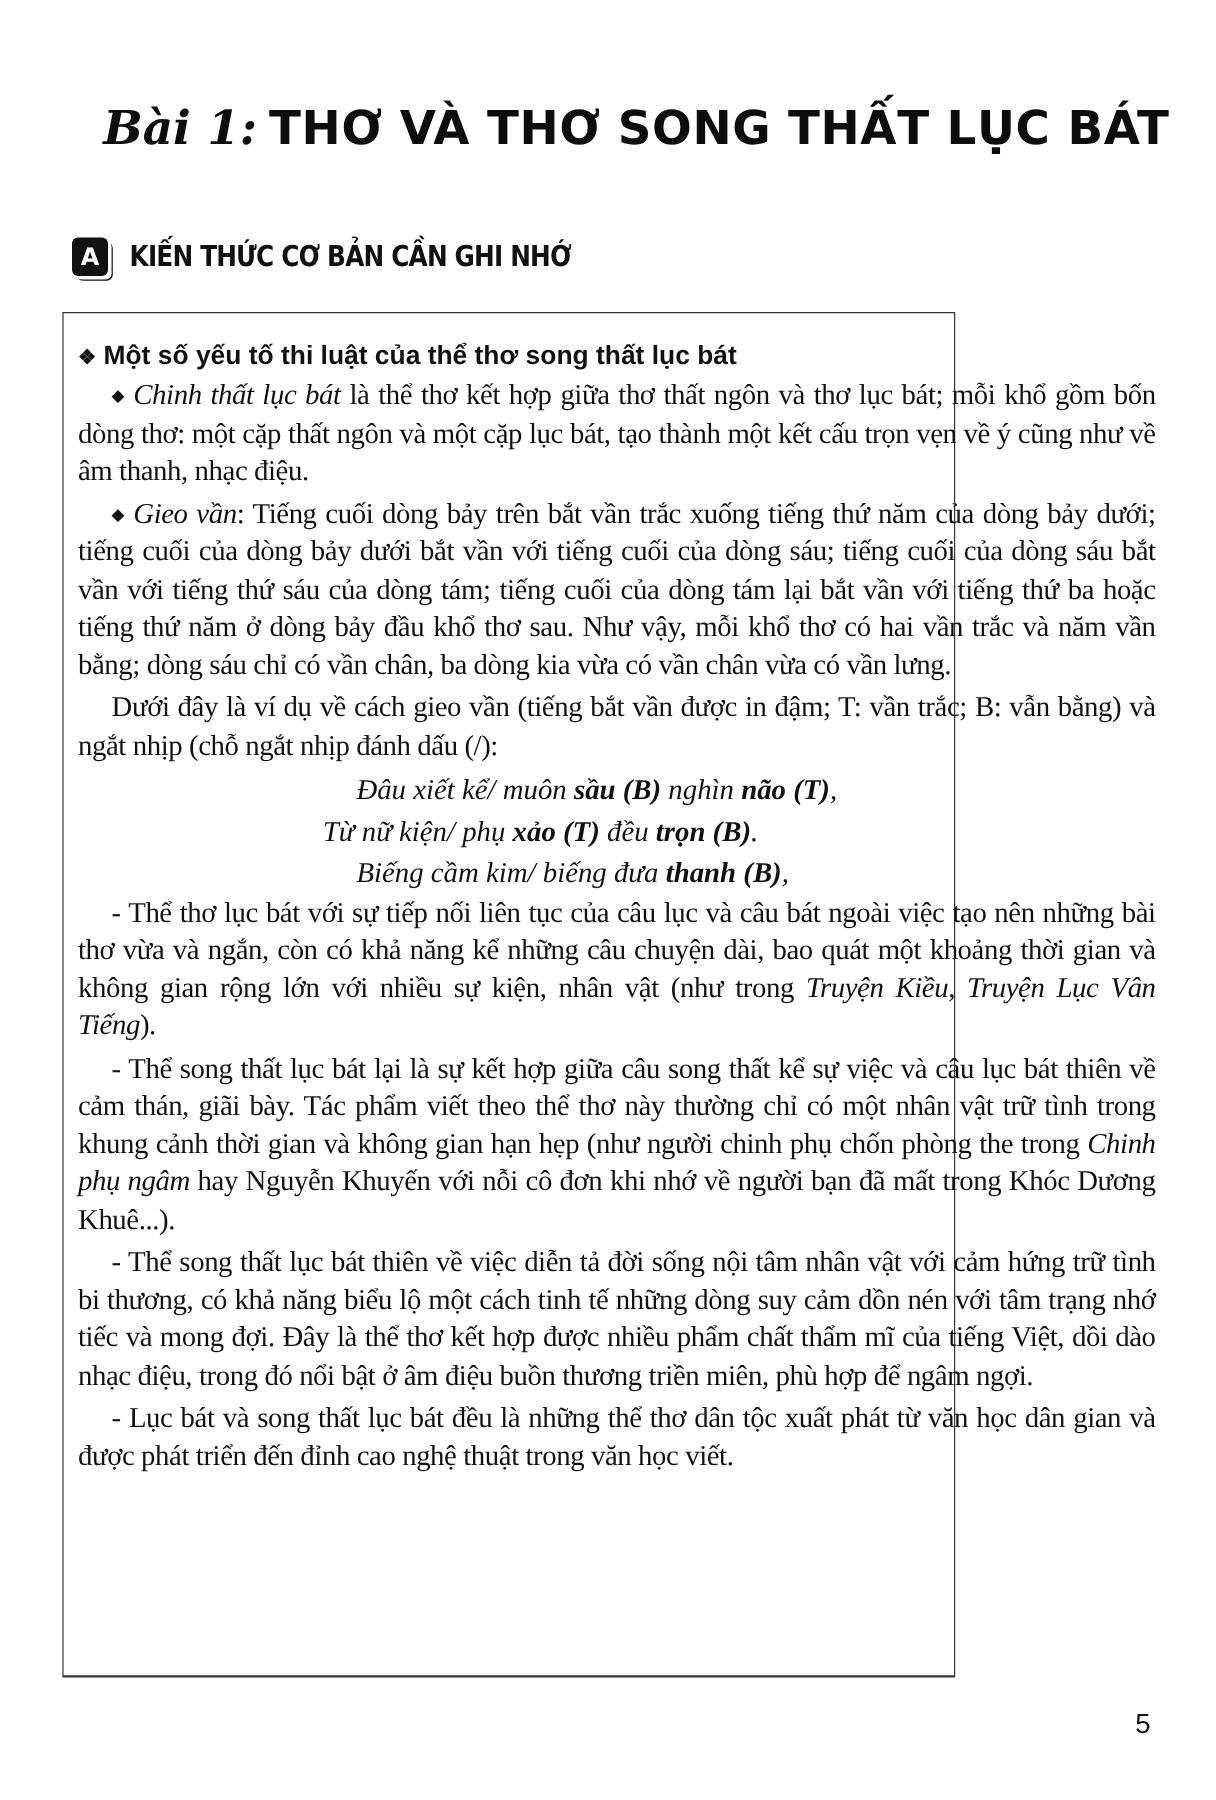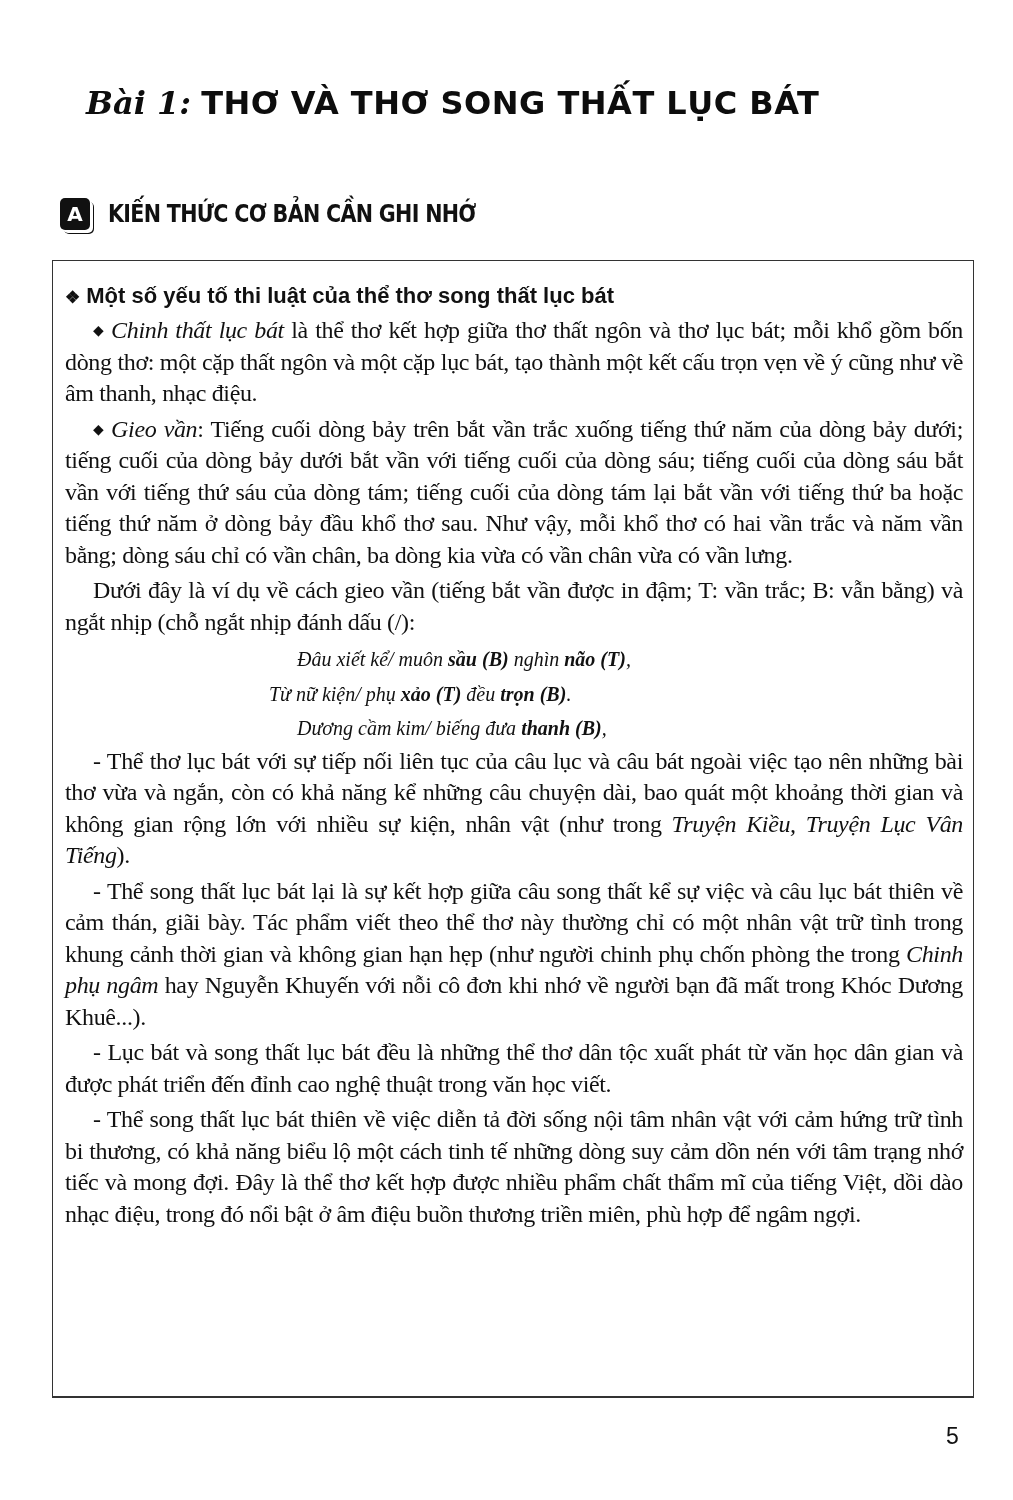--- a/index.html
+++ b/index.html
@@ -1,49 +1,49 @@
 <!DOCTYPE html>
 <html><head>
 <meta charset="utf-8">
 <style>
   html, body { margin: 0; padding: 0; background: #ffffff; }
   body { width: 1013px; height: 1500px; position: relative; overflow: hidden; color: #111; }
   .page-title {
     position: absolute; left: 86px; top: 84px; white-space: nowrap;
-    font-family: "DejaVu Sans", sans-serif; font-weight: bold; font-size: 32px; letter-spacing: 0.5px; color: #0d0d0d; text-align: right;
+    font-family: "DejaVu Sans", sans-serif; font-weight: bold; font-size: 39px; letter-spacing: 0.5px; color: #0d0d0d; text-align: right;
   }
   .page-title .lesson {
     font-family: "DejaVu Serif", serif; font-style: italic; font-weight: bold; letter-spacing: 0; margin-right: 10px;
   }
   .section-head { position: absolute; left: 60px; top: 198px; display: flex; align-items: center; }
   .badge {
     width: 30px; height: 32px; background: #111; color: #fff; border-radius: 5px;
     font-family: "DejaVu Sans", sans-serif; font-weight: bold; font-size: 20px;
     display: flex; align-items: center; justify-content: center;
     box-shadow: 3px 3px 0 0 #fff, 4px 4px 0 0 #111;
   }
   .section-title {
     margin-left: 18px; font-family: "DejaVu Sans", sans-serif; font-weight: bold; font-size: 24px;
     letter-spacing: -0.8px; transform: scaleX(0.86); transform-origin: left center; color: #111;
   }
   .box {
-    position: absolute; left: 52px; top: 260px; width: 922px; height: 1138px;
+    position: absolute; left: 52px; top: 260px; width: 744px; height: 1138px;
     border: 1.5px solid #333; border-bottom-width: 2.5px; box-sizing: border-box;
   }
   .box-inner { position: absolute; left: 12px; top: 18px; width: 898px; }
   .subhead {
     font-family: "Liberation Sans", sans-serif; font-weight: bold; font-size: 22px; line-height: 34px; margin-bottom: 0;
   }
   .subhead .diamonds { font-size: 17px; margin-right: 6px; }
   p.t {
     margin: 0 0 4px 0; font-family: "Liberation Serif", serif; font-size: 24px; line-height: 31.5px;
     text-align: justify; text-indent: 28px; letter-spacing: -0.35px;
   }
   p.t .bullet { font-size: 14px; vertical-align: 3px; margin-right: 6px; }
-  .poem { font-family: "Liberation Serif", serif; font-style: italic; font-size: 20px; line-height: 34.5px; }
+  .poem { font-family: "Liberation Serif", serif; font-style: italic; font-size: 24px; line-height: 34.5px; }
   .poem div { white-space: nowrap; }
   .poem .l1 { padding-left: 232px; }
   .poem .l2 { padding-left: 204px; }
   .poem .l3 { padding-left: 232px; }
   .poem .l4 { padding-left: 204px; }
   .poem b { font-weight: bold; }
   .page-number {
     position: absolute; left: 946px; top: 1423px; font-family: "Liberation Sans", sans-serif; font-size: 23px; color: #111;
   }
 </style>
@@ -69,27 +69,27 @@
     <p class="t"><span class="bullet">◆</span><i>Chinh thất lục bát</i><span> là thể thơ kết hợp giữa thơ thất ngôn và thơ lục bát; mỗi khổ gồm bốn dòng thơ: một cặp thất ngôn và một cặp lục bát, tạo thành một kết cấu trọn vẹn về ý cũng như về âm thanh, nhạc điệu.</span></p>
 
     <p class="t"><span class="bullet">◆</span><i>Gieo vần</i><span>: Tiếng cuối dòng bảy trên bắt vần trắc xuống tiếng thứ năm của dòng bảy dưới; tiếng cuối của dòng bảy dưới bắt vần với tiếng cuối của dòng sáu; tiếng cuối của dòng sáu bắt vần với tiếng thứ sáu của dòng tám; tiếng cuối của dòng tám lại bắt vần với tiếng thứ ba hoặc tiếng thứ năm ở dòng bảy đầu khổ thơ sau. Như vậy, mỗi khổ thơ có hai vần trắc và năm vần bằng; dòng sáu chỉ có vần chân, ba dòng kia vừa có vần chân vừa có vần lưng.</span></p>
 
 
     <p class="t">Dưới đây là ví dụ về cách gieo vần (tiếng bắt vần được in đậm; T: vần trắc; B: vẫn bằng) và ngắt nhịp (chỗ ngắt nhịp đánh dấu (/):</p>
 
     <div class="poem">
       <div class="l1"><span>Đâu xiết kể/ muôn </span><b>sầu (B)</b><span> nghìn </span><b>não (T)</b><span>,</span></div>
       <div class="l2"><span>Từ nữ kiện/ phụ </span><b>xảo (T)</b><span> đều </span><b>trọn (B)</b><span>.</span></div>
-      <div class="l3"><span>Dương cầm kim/ biếng đưa </span><b>thanh (B)</b><span>,</span><b></b><span></span></div>
+      <div class="l3"><span>Biếng cầm kim/ biếng đưa </span><b>thanh (B)</b><span>,</span><b></b><span></span></div>
     </div>
 
     <p class="t"><span>- Thể thơ lục bát với sự tiếp nối liên tục của câu lục và câu bát ngoài việc tạo nên những bài thơ vừa và ngắn, còn có khả năng kể những câu chuyện dài, bao quát một khoảng thời gian và không gian rộng lớn với nhiều sự kiện, nhân vật (như trong </span><i>Truyện Kiều, Truyện Lục Vân Tiếng</i><span>).</span></p>
 
     <p class="t"><span>- Thể song thất lục bát lại là sự kết hợp giữa câu song thất kể sự việc và câu lục bát thiên về cảm thán, giãi bày. Tác phẩm viết theo thể thơ này thường chỉ có một nhân vật trữ tình trong khung cảnh thời gian và không gian hạn hẹp (như người chinh phụ chốn phòng the trong </span><i>Chinh phụ ngâm</i><span> hay Nguyễn Khuyến với nỗi cô đơn khi nhớ về người bạn đã mất trong Khóc Dương Khuê...).</span></p>
 
+    <p class="t"><span>- Thể song thất lục bát thiên về việc diễn tả đời sống nội tâm nhân vật với cảm hứng trữ tình bi thương, có khả năng biểu lộ một cách tinh tế những dòng suy cảm dồn nén với tâm trạng nhớ tiếc và mong đợi. Đây là thể thơ kết hợp được nhiều phẩm chất thẩm mĩ của tiếng Việt, dồi dào nhạc điệu, trong đó nổi bật ở âm điệu buồn thương triền miên, phù hợp để ngâm ngợi.</span></p>
+
     <p class="t"><span>- Lục bát và song thất lục bát đều là những thể thơ dân tộc xuất phát từ văn học dân gian và được phát triển đến đỉnh cao nghệ thuật trong văn học viết.</span></p>
-
-    <p class="t"><span>- Thể song thất lục bát thiên về việc diễn tả đời sống nội tâm nhân vật với cảm hứng trữ tình bi thương, có khả năng biểu lộ một cách tinh tế những dòng suy cảm dồn nén với tâm trạng nhớ tiếc và mong đợi. Đây là thể thơ kết hợp được nhiều phẩm chất thẩm mĩ của tiếng Việt, dồi dào nhạc điệu, trong đó nổi bật ở âm điệu buồn thương triền miên, phù hợp để ngâm ngợi.</span></p>
 
   </div>
 </div>
 
 <div class="page-number">5</div>
 
 </body></html>

